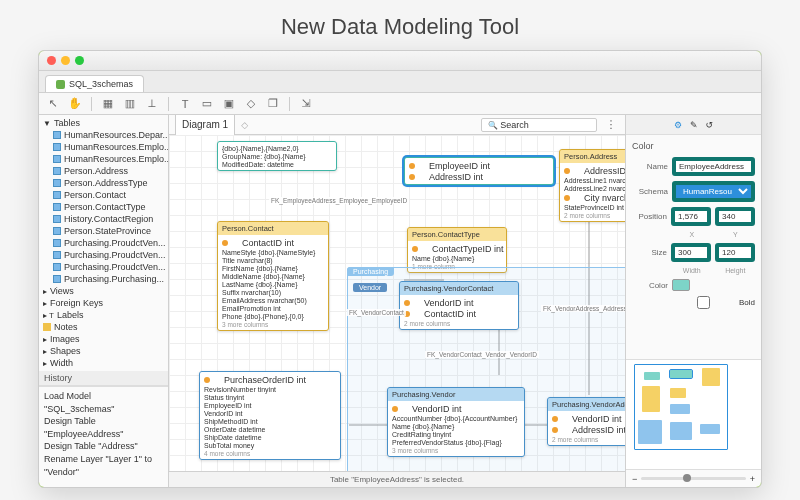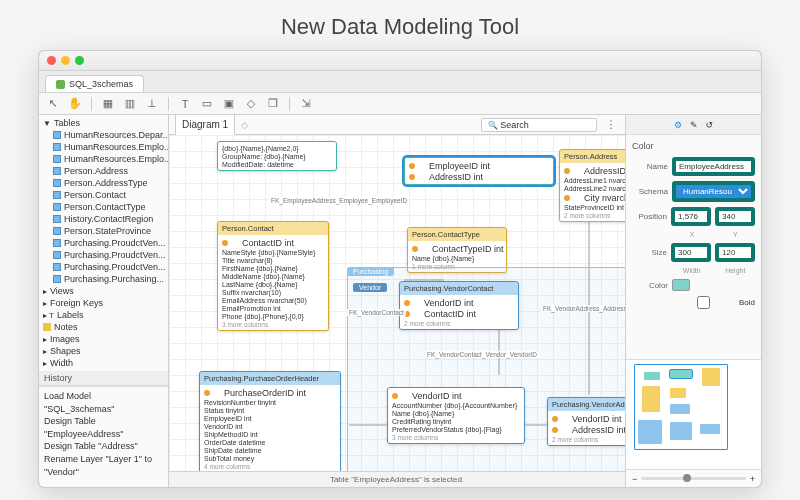--- a/index.html
+++ b/index.html
@@ -277,39 +277,39 @@
               </div>
               <div class="row">
                 <span class="key"></span>
                 <span>ContactID  int</span>
               </div>
               <div class="more">2 more columns</div>
             </div>
     </div>
 
     <div class="entity blue" style="left:30px;top:236px;width:142px">
-     <div class="eh">Purchasing.PurchaseOrderHeader</div>
      <div class="eb">
               <div class="row">
                 <span class="key"></span>
                 <span>PurchaseOrderID  int</span>
               </div>
               <div class="row">RevisionNumber  tinyint</div>
               <div class="row">Status  tinyint</div>
               <div class="row">EmployeeID  int</div>
               <div class="row">VendorID  int</div>
               <div class="row">ShipMethodID  int</div>
               <div class="row">OrderDate  datetime</div>
               <div class="row">ShipDate  datetime</div>
               <div class="row">SubTotal  money</div>
               <div class="more">4 more columns</div>
             </div>
     </div>
 
     <div class="entity blue" style="left:218px;top:252px;width:138px">
+     <div class="eh">Purchasing.Vendor</div>
      <div class="eb">
               <div class="row">
                 <span class="key"></span>
                 <span>VendorID  int</span>
               </div>
               <div class="row">AccountNumber  {dbo}.{AccountNumber}</div>
               <div class="row">Name  {dbo}.{Name}</div>
               <div class="row">CreditRating  tinyint</div>
               <div class="row">PreferredVendorStatus  {dbo}.{Flag}</div>
               <div class="more">3 more columns</div>

